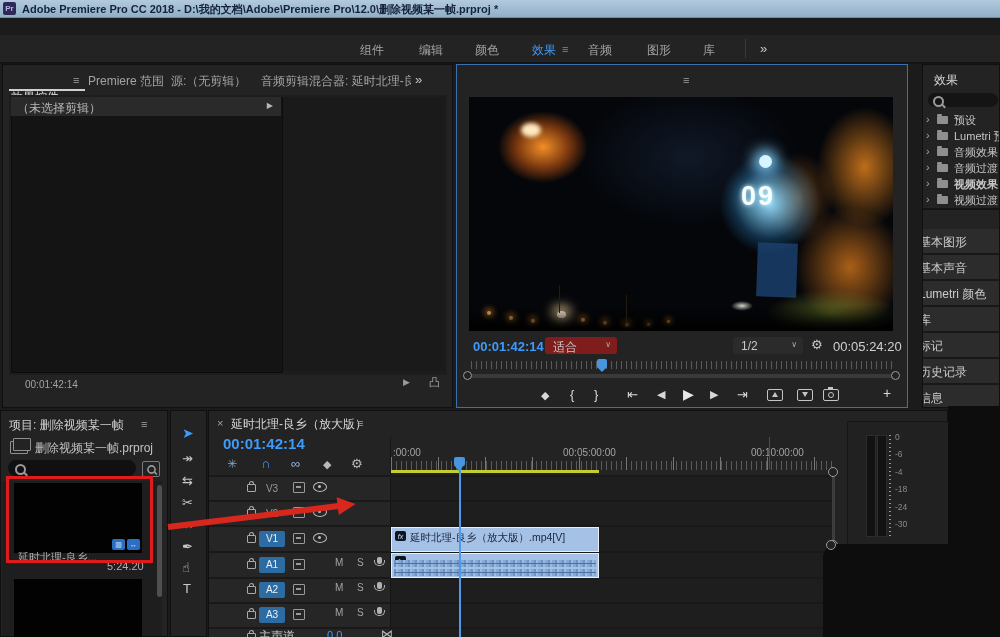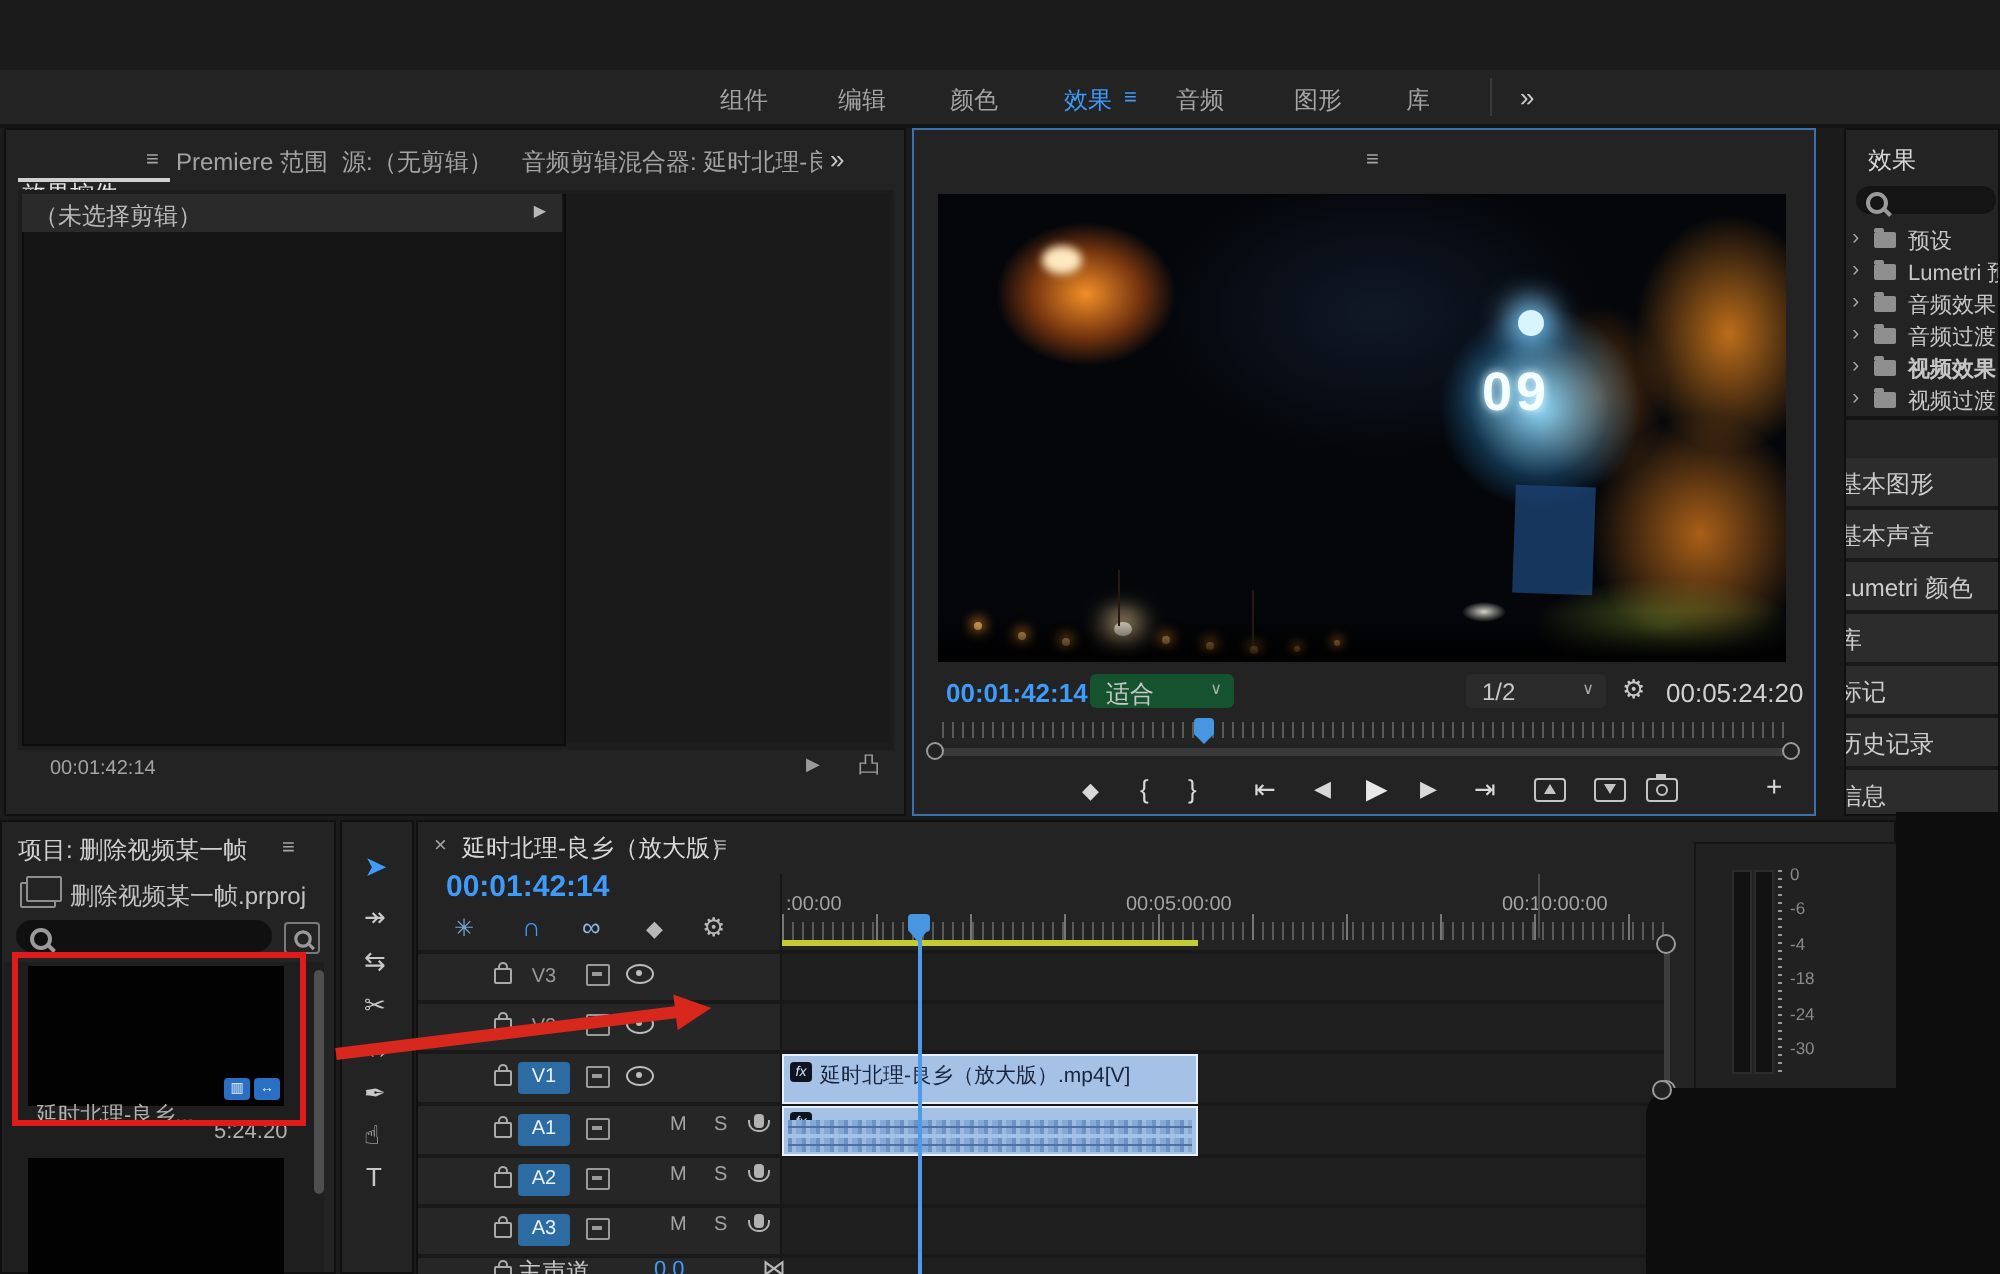--- a/index.html
+++ b/index.html
@@ -43,20 +43,24 @@
   .target{background:#2d6ca2;color:#e8f1fa;border-radius:2px;text-align:center;font-size:10px;line-height:16px;position:absolute;}
   .notarget{color:#9a9a9a;text-align:center;font-size:10px;line-height:16px;position:absolute;}
   .rowline{background:#191919;position:absolute;}
   .clip{background:#a5c1e6;border:1px solid #e9eff8;box-sizing:border-box;position:absolute;}
 </style>
 </head>
 <body>
 
 <div id="root">
 
+  <div class="abs" style="left:0;top:0;width:1000px;height:17px;background:linear-gradient(#b3cade,#8fafc8);border-bottom:1px solid #6e8ca6;">
+    <div class="abs" style="left:3px;top:2px;width:13px;height:13px;background:#2d2a57;color:#b9b4ef;font-size:8px;font-weight:bold;text-align:center;line-height:13px;border-radius:2px;">Pr</div>
+    <div class="abs nw" style="left:22px;top:2px;font-size:11px;font-weight:bold;color:#15233c;">Adobe Premiere Pro CC 2018 - D:\我的文档\Adobe\Premiere Pro\12.0\删除视频某一帧.prproj *</div>
+  </div>
 
 
   <div class="abs" style="left:0;top:35px;width:1000px;height:27px;background:#232323;border-bottom:2px solid #141414;">
     <span class="abs nw t12 dim" style="left:360px;top:7px;">组件</span>
     <span class="abs nw t12 dim" style="left:419px;top:7px;">编辑</span>
     <span class="abs nw t12 dim" style="left:475px;top:7px;">颜色</span>
     <span class="abs nw t12" style="left:532px;top:7px;color:#3f9bfa;">效果</span>
     <span class="abs nw t11" style="left:562px;top:8px;color:#3f9bfa;">≡</span>
     <span class="abs nw t12 dim" style="left:588px;top:7px;">音频</span>
     <span class="abs nw t12 dim" style="left:647px;top:7px;">图形</span>
@@ -112,21 +116,21 @@
       <div class="abs" style="left:178px;top:226px;width:3px;height:3px;border-radius:50%;background:#ffb860;box-shadow:0 0 5px 2px rgba(255,150,40,.7);"></div>
       <div class="abs" style="left:198px;top:223px;width:3px;height:3px;border-radius:50%;background:#ffb860;box-shadow:0 0 5px 2px rgba(255,150,40,.7);"></div>
       <div class="abs" style="left:262px;top:204px;width:22px;height:10px;background:radial-gradient(closest-side,rgba(255,255,240,.85),transparent);"></div>
       <div class="abs" style="left:298px;top:192px;width:130px;height:48px;background:radial-gradient(closest-side,rgba(125,145,45,.6),transparent);"></div>
       <div class="abs" style="left:0;bottom:0;width:424px;height:26px;background:linear-gradient(transparent,#000);"></div>
       <div class="abs" style="left:90px;top:188px;width:1px;height:28px;background:#241a10;"></div>
       <div class="abs" style="left:157px;top:198px;width:1px;height:28px;background:#241a10;"></div>
     </div>
 
     <span class="abs nw" style="left:16px;top:274px;font-size:13px;font-weight:bold;color:#3f9bfa;">00:01:42:14</span>
-    <div class="abs" style="left:88px;top:272px;width:72px;height:17px;background:#14532d;border-radius:3px;text-align:center;">
+    <div class="abs" style="left:88px;top:272px;width:72px;height:17px;background:#7f1d1d;border-radius:3px;text-align:center;">
       <span class="abs nw t12 lgray" style="left:8px;top:2px;">适合</span>
       <span class="abs nw" style="right:6px;top:3px;font-size:8px;color:#aaa;">∨</span>
     </div>
     <div class="abs" style="left:276px;top:272px;width:70px;height:17px;background:#2b2b2b;border-radius:3px;">
       <span class="abs nw t12 lgray" style="left:8px;top:2px;">1/2</span>
       <span class="abs nw" style="right:6px;top:3px;font-size:8px;color:#aaa;">∨</span>
     </div>
     <span class="abs nw t13 lgray" style="left:354px;top:272px;">⚙</span>
     <span class="abs nw" style="left:376px;top:274px;font-size:13px;color:#d0d0d0;">00:05:24:20</span>
 

